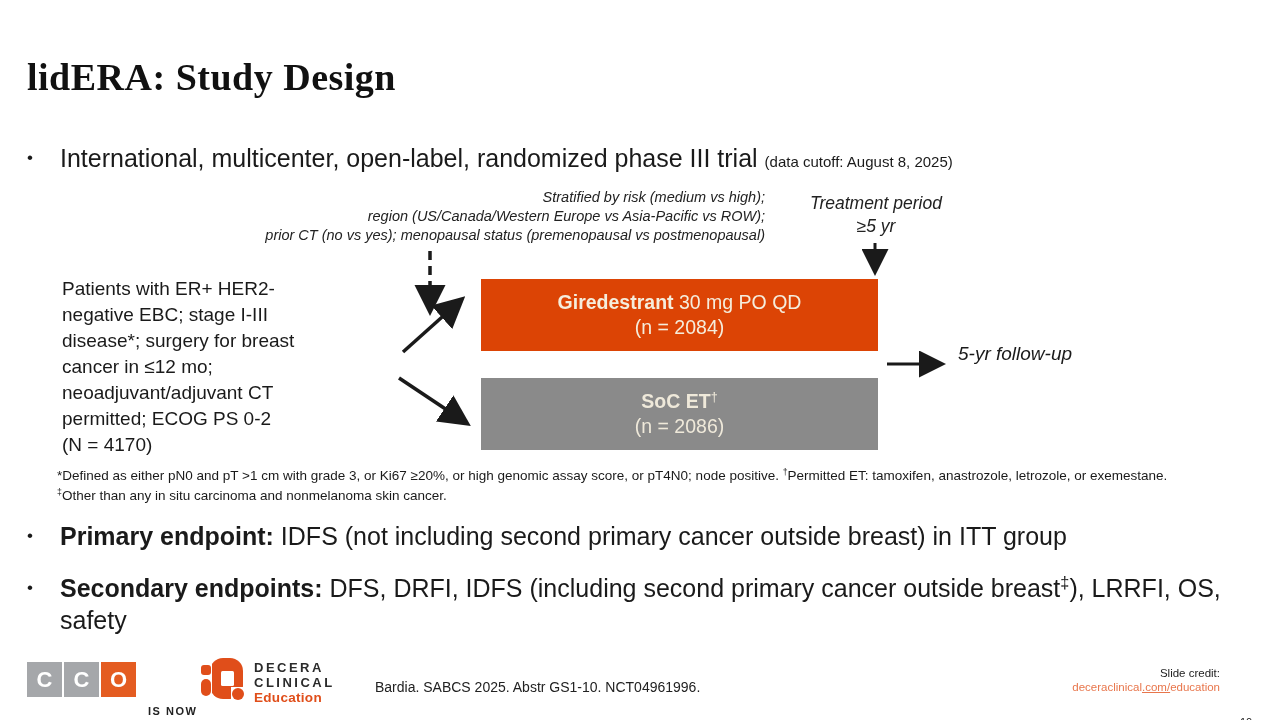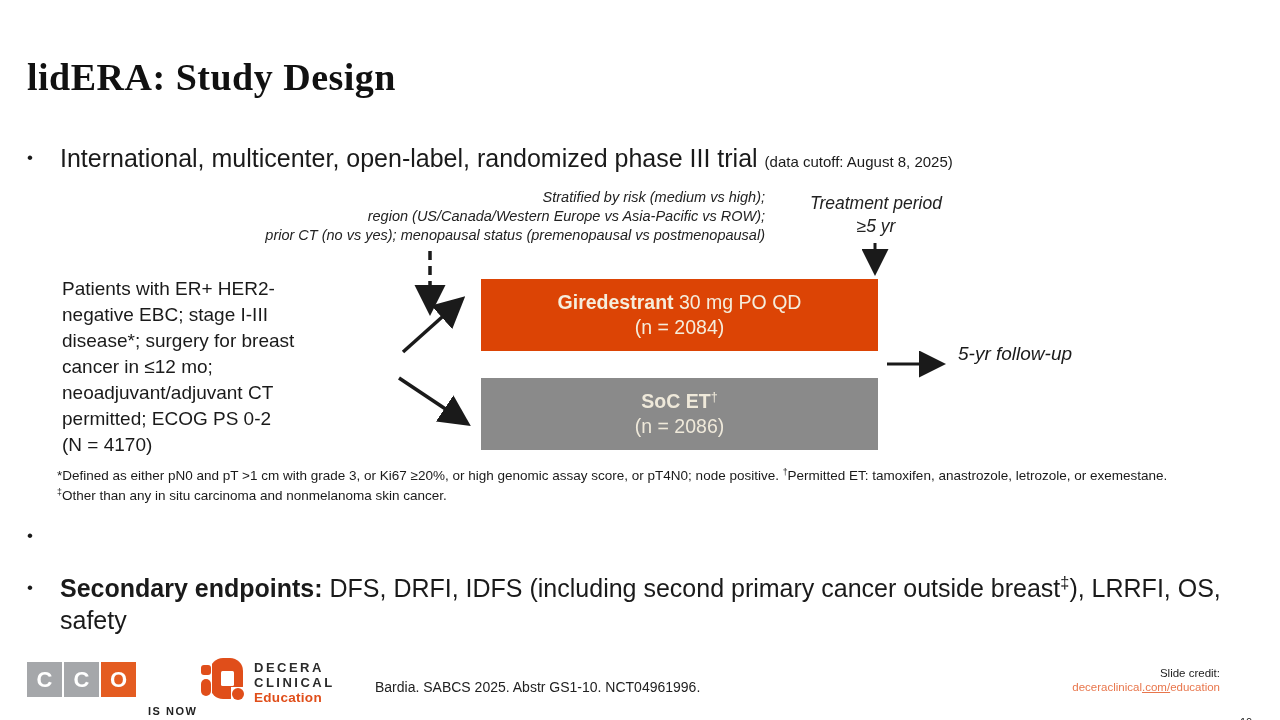--- a/index.html
+++ b/index.html
@@ -134,20 +134,21 @@
     <line x1="875" y1="243" x2="875" y2="270" stroke="#1a1a1a" stroke-width="3" marker-end="url(#ah)"></line>
     <line x1="403" y1="352" x2="460" y2="301" stroke="#1a1a1a" stroke-width="3.5" marker-end="url(#ah)"></line>
     <line x1="399" y1="378" x2="465" y2="422" stroke="#1a1a1a" stroke-width="3.5" marker-end="url(#ah)"></line>
     <line x1="887" y1="364" x2="940" y2="364" stroke="#1a1a1a" stroke-width="3" marker-end="url(#ah)"></line>
   </svg>
 
   <div class="footnote"><span>*Defined as either pN0 and pT &gt;1 cm with grade 3, or Ki67 ≥20%, or high genomic assay score, or pT4N0; node positive. </span><sup>†</sup><span>Permitted ET: tamoxifen, anastrozole, letrozole, or exemestane. </span><sup>‡</sup><span>Other than any in situ carcinoma and nonmelanoma skin cancer.</span></div>
 
   <div class="bullet primary">
     <span class="marker">•</span>
+    <div class="btext"><b>Primary endpoint:</b><span> IDFS (not including second primary cancer outside breast) in ITT group</span></div>
   </div>
 
   <div class="bullet secondary">
     <span class="marker">•</span>
     <div class="btext"><b>Secondary endpoints:</b><span> DFS, DRFI, IDFS (including second primary cancer outside breast</span><sup>‡</sup><span>), LRRFI, OS, safety</span></div>
   </div>
 
   <div class="cco">
     <div class="sq">C</div>
     <div class="sq">C</div>

